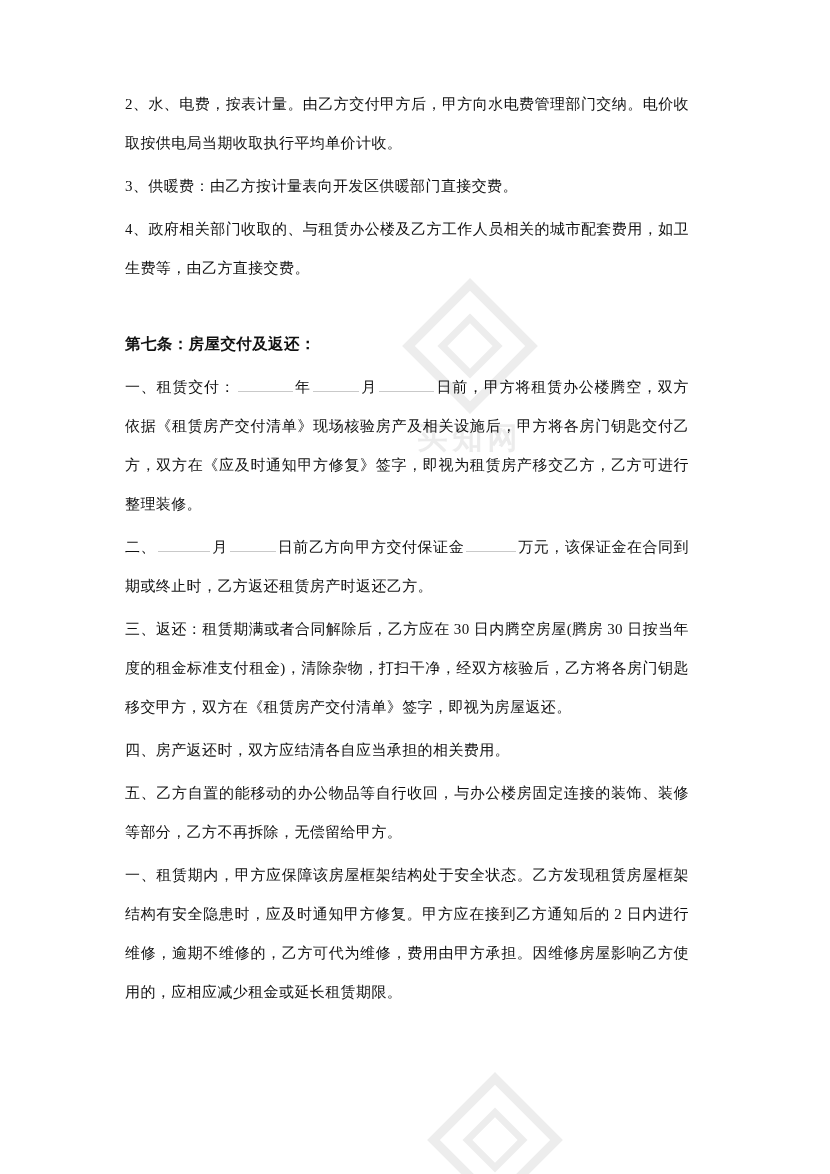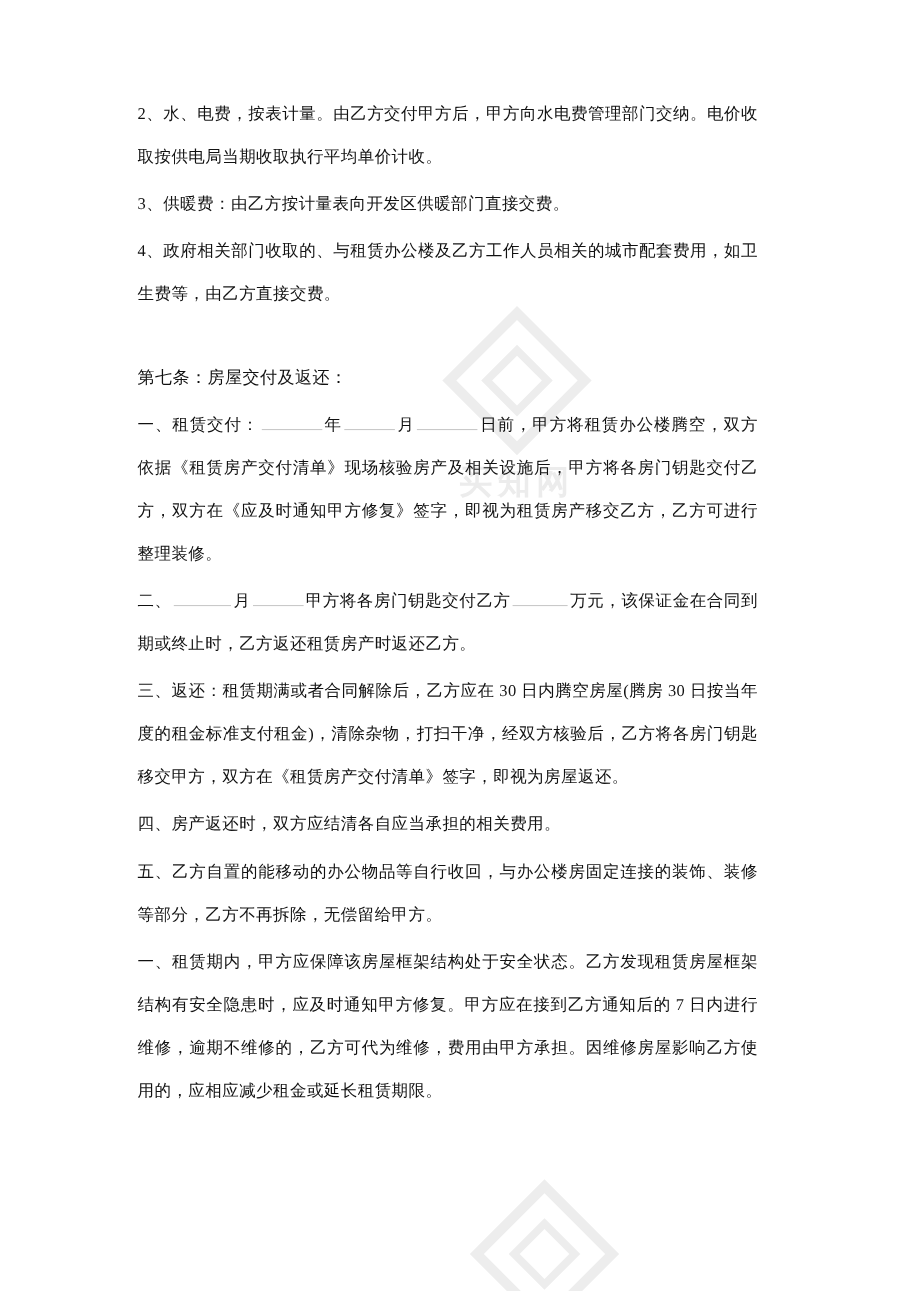--- a/index.html
+++ b/index.html
@@ -25,21 +25,21 @@
     line-height: 39px;
     text-align: justify;
     letter-spacing: 0.4px;
   }
   .para {
     margin: 0 16px 4px 0;
   }
   .heading {
     margin: 36px 0 5px 0;
     font-size: 15.5px;
-    font-weight: normal;
+    font-weight: bold;
     text-align: left;
   }
   .blank {
     display: inline-block;
     height: 14px;
     border-bottom: 1px solid #c9c9c9;
     vertical-align: baseline;
     margin: 0 2px;
   }
   
@@ -99,20 +99,20 @@
     </div>
 
   </div>
 
   <div class="doc-body">
       <p class="para"><span>2、水、电费，按表计量。由乙方交付甲方后，甲方向水电费管理部门交纳。电价收取按供电局当期收取执行平均单价计收。</span></p>
       <p class="para"><span>3、供暖费：由乙方按计量表向开发区供暖部门直接交费。</span></p>
       <p class="para"><span>4、政府相关部门收取的、与租赁办公楼及乙方工作人员相关的城市配套费用，如卫生费等，由乙方直接交费。</span></p>
       <h3 class="heading"><span>第七条：房屋交付及返还：</span></h3>
       <p class="para"><span>一、租赁交付：</span><span class="blank" style="width: 55px;"></span><span>年</span><span class="blank" style="width: 46px;"></span><span>月</span><span class="blank" style="width: 55px;"></span><span>日前，甲方将租赁办公楼腾空，双方依据《租赁房产交付清单》现场核验房产及相关设施后，甲方将各房门钥匙交付乙方，双方在《应及时通知甲方修复》签字，即视为租赁房产移交乙方，乙方可进行整理装修。</span></p>
-      <p class="para"><span>二、</span><span class="blank" style="width: 52px;"></span><span>月</span><span class="blank" style="width: 46px;"></span><span>甲方将各房门钥匙交付乙方</span><span class="blank" style="width: 50px;"></span><span>万元，该保证金在合同到期或终止时，乙方返还租赁房产时返还乙方。</span></p>
+      <p class="para"><span>二、</span><span class="blank" style="width: 52px;"></span><span>月</span><span class="blank" style="width: 46px;"></span><span>日前乙方向甲方交付保证金</span><span class="blank" style="width: 50px;"></span><span>万元，该保证金在合同到期或终止时，乙方返还租赁房产时返还乙方。</span></p>
       <p class="para"><span>三、返还：租赁期满或者合同解除后，乙方应在 30 日内腾空房屋(腾房 30 日按当年度的租金标准支付租金)，清除杂物，打扫干净，经双方核验后，乙方将各房门钥匙移交甲方，双方在《租赁房产交付清单》签字，即视为房屋返还。</span></p>
       <p class="para"><span>四、房产返还时，双方应结清各自应当承担的相关费用。</span></p>
       <p class="para"><span>五、乙方自置的能移动的办公物品等自行收回，与办公楼房固定连接的装饰、装修等部分，乙方不再拆除，无偿留给甲方。</span></p>
-      <p class="para"><span>一、租赁期内，甲方应保障该房屋框架结构处于安全状态。乙方发现租赁房屋框架结构有安全隐患时，应及时通知甲方修复。甲方应在接到乙方通知后的 7 日内进行维修，逾期不维修的，乙方可代为维修，费用由甲方承担。因维修房屋影响乙方使用的，应相应减少租金或延长租赁期限。</span></p>
+      <p class="para"><span>一、租赁期内，甲方应保障该房屋框架结构处于安全状态。乙方发现租赁房屋框架结构有安全隐患时，应及时通知甲方修复。甲方应在接到乙方通知后的 2 日内进行维修，逾期不维修的，乙方可代为维修，费用由甲方承担。因维修房屋影响乙方使用的，应相应减少租金或延长租赁期限。</span></p>
     </div>
 
 </div>
 
 </body></html>

